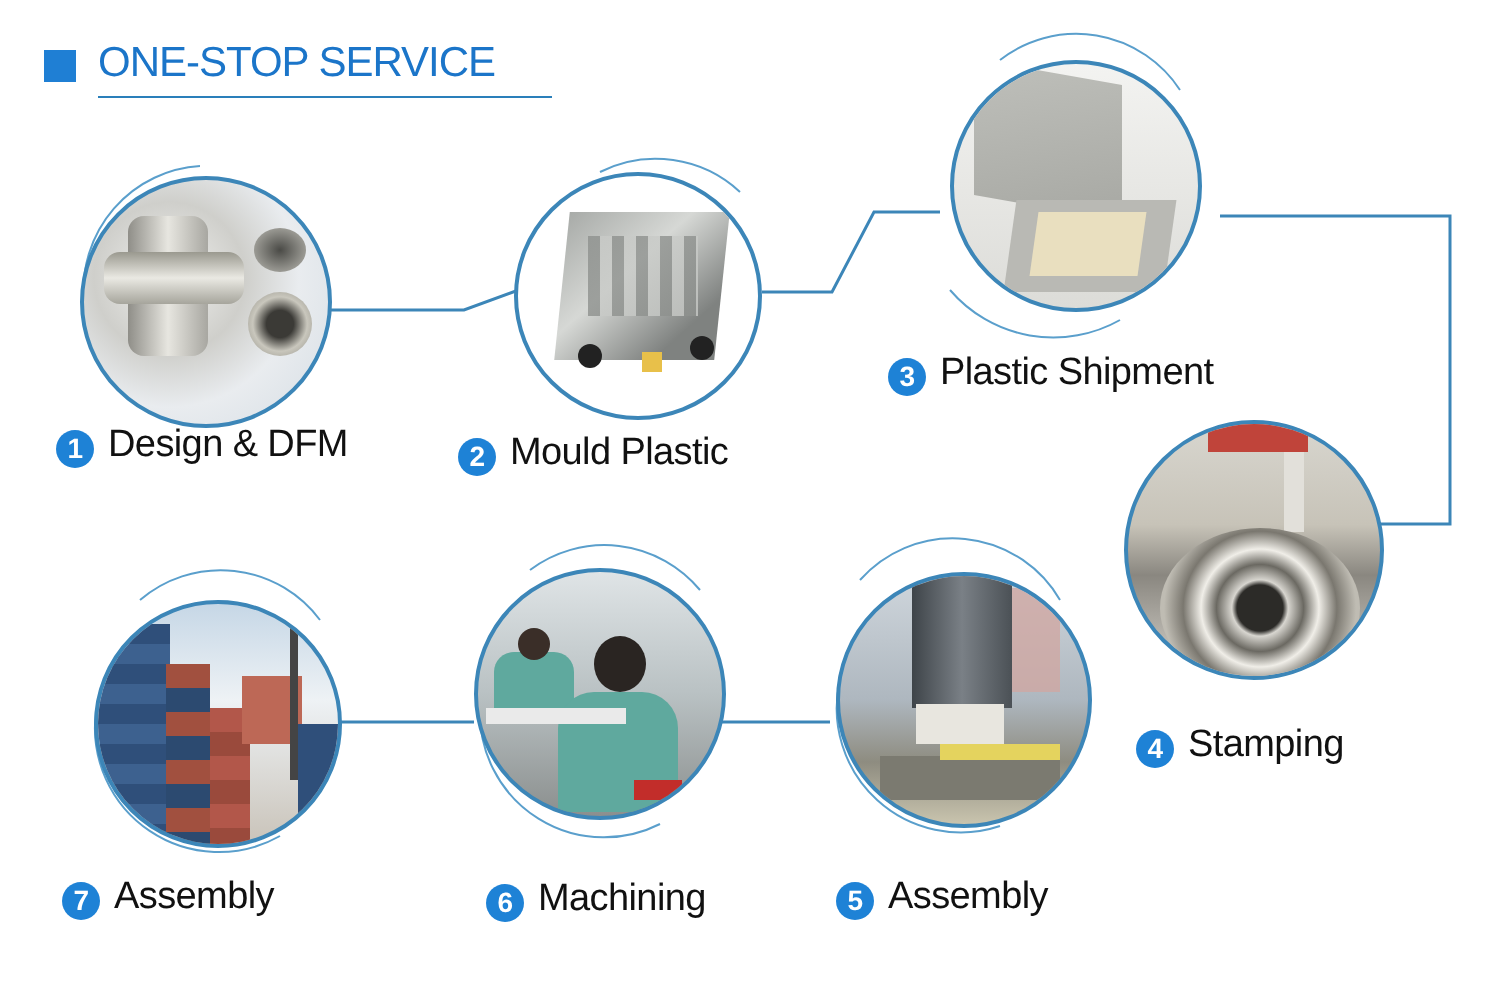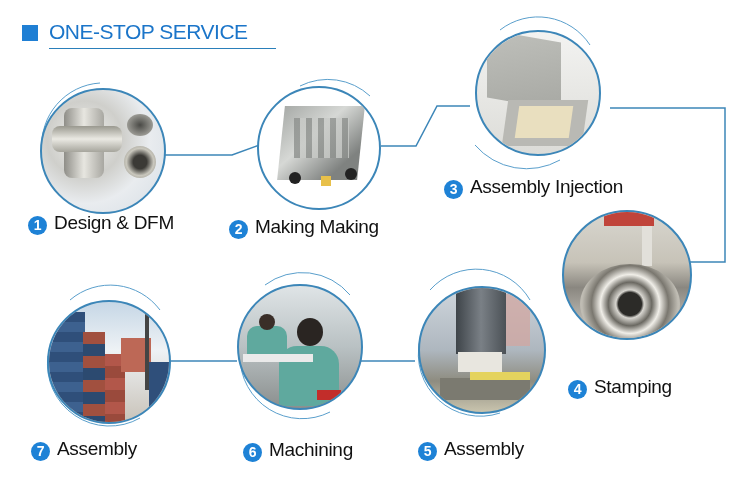--- a/index.html
+++ b/index.html
@@ -66,42 +66,42 @@
 
 <div class="step">
   <div class="circle" style="left:257px;top:86px;width:124px;height:124px;background:#ffffff;">
     <div style="position:absolute;left:22px;top:18px;width:80px;height:74px;background:linear-gradient(135deg,#a8aba8,#d6d8d5 40%,#7f8280 80%);transform:skewX(-6deg);"></div>
     <div style="position:absolute;left:35px;top:30px;width:55px;height:40px;background:repeating-linear-gradient(90deg,#8e918e 0 6px,#c8cac7 6px 12px);opacity:0.8;"></div>
     <div style="position:absolute;left:30px;top:84px;width:12px;height:12px;background:#222;border-radius:50%;"></div>
     <div style="position:absolute;left:86px;top:80px;width:12px;height:12px;background:#222;border-radius:50%;"></div>
     <div style="position:absolute;left:62px;top:88px;width:10px;height:10px;background:#e8c04a;"></div>
   </div>
   <div class="label" style="left:229px;top:216px;">
-    <span class="num">2</span><span>Making Making</span>
+    <span class="num">2</span><span>Mould Plastic</span>
   </div>
 </div>
 
 <div class="step">
   <div class="circle" style="left:475px;top:30px;width:126px;height:126px;background:linear-gradient(180deg,#f3f3f1,#dcdcd8);">
     <div style="position:absolute;left:10px;top:4px;width:74px;height:68px;background:linear-gradient(160deg,#bfc0bb,#a7a8a3);transform:skewY(10deg);"></div>
     <div style="position:absolute;left:28px;top:68px;width:80px;height:46px;background:#b9b9b4;transform:skewX(-8deg);"></div>
     <div style="position:absolute;left:40px;top:74px;width:54px;height:32px;background:#e9dfbf;transform:skewX(-8deg);"></div>
   </div>
   <div class="label" style="left:444px;top:176px;">
-    <span class="num">3</span><span>Assembly Injection</span>
+    <span class="num">3</span><span>Plastic Shipment</span>
   </div>
 </div>
 
 <div class="step">
   <div class="circle" style="left:562px;top:210px;width:130px;height:130px;background:linear-gradient(180deg,#d8d6cf 0%,#c7c3b8 40%,#8a8780 60%,#d6d3cc 100%);">
     <div style="position:absolute;left:40px;top:0;width:50px;height:14px;background:#c0443a;"></div>
     <div style="position:absolute;left:78px;top:14px;width:10px;height:40px;background:#e2e0da;"></div>
     <div style="position:absolute;left:16px;top:52px;width:100px;height:80px;border-radius:50%;background:radial-gradient(circle,#2c2b28 18%,#d8d6d0 22%,#6b6962 34%,#f0eee8 46%,#7a776f 60%,#bfbcb3 75%);"></div>
   </div>
-  <div class="label" style="left:568px;top:376px;">
+  <div class="label" style="left:568px;top:362px;">
     <span class="num">4</span><span>Stamping</span>
   </div>
 </div>
 
 <div class="step">
   <div class="circle" style="left:418px;top:286px;width:128px;height:128px;background:linear-gradient(180deg,#cfd6dc,#aeb7bf 50%,#8e8c80 75%,#c9c4ae);">
     <div style="position:absolute;left:36px;top:0;width:50px;height:66px;background:linear-gradient(90deg,#3e4449,#7a8086,#4b5156);"></div>
     <div style="position:absolute;left:86px;top:6px;width:24px;height:52px;background:#cfa8a2;opacity:0.8;"></div>
     <div style="position:absolute;left:38px;top:64px;width:44px;height:20px;background:#e8e6df;"></div>
     <div style="position:absolute;left:20px;top:90px;width:90px;height:22px;background:#7b7a70;"></div>

